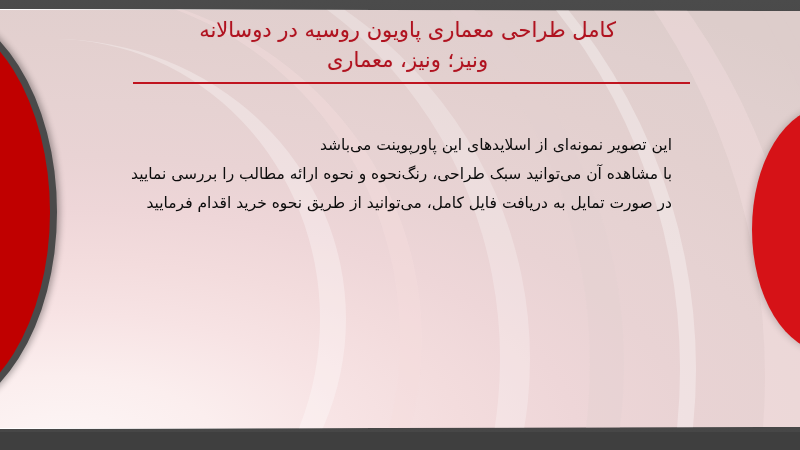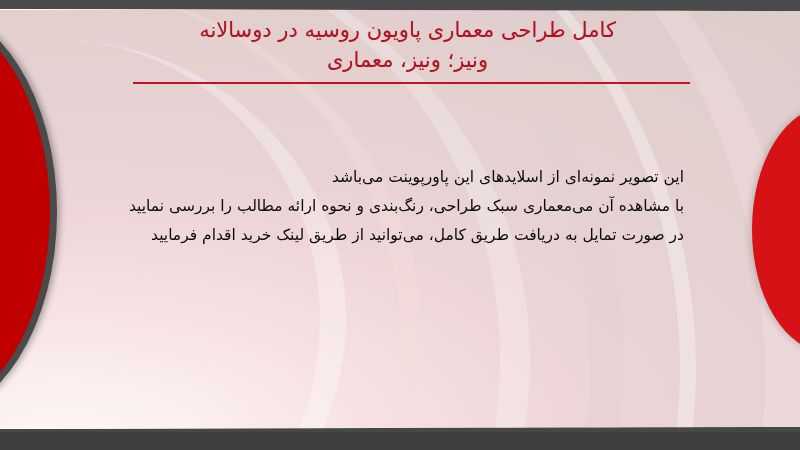--- a/index.html
+++ b/index.html
@@ -109,30 +109,29 @@
     left: 133px;
     top: 73px;
     width: 557px;
     height: 0;
     border-top: 2px solid #c0141f;
   }
 
   
   .body-block {
     position: absolute;
-    right: 116px;
+    right: 128px;
     top: 122px;
     width: 600px;
     direction: rtl;
     text-align: right;
     color: #0b0b0b;
     font-size: 15.5px;
     line-height: 29px;
     font-weight: 400;
-    margin-top: 32px;
   }
   .body-line { display: block; white-space: nowrap; }
 </style>
 </head>
 <body>
 
 <div id="slide">
 
   <div class="frame"></div>
 
@@ -153,21 +152,21 @@
 
     <div class="title-block">
       <span class="title-line">کامل طراحی معماری پاویون روسیه در دوسالانه</span>
       <span class="title-line">ونیز؛ ونیز، معماری</span>
     </div>
 
     <div class="title-rule"></div>
 
     <div class="body-block">
       <span class="body-line">این تصویر نمونه‌ای از اسلایدهای این پاورپوینت می‌باشد</span>
-      <span class="body-line">با مشاهده آن می‌معماری سبک طراحی، رنگ‌بندی و نحوه ارائه مطالب را بررسی نمایید</span>
-      <span class="body-line">در صورت تمایل به دریافت طریق کامل، می‌توانید از طریق لینک خرید اقدام فرمایید</span>
+      <span class="body-line">با مشاهده آن می‌توانید سبک طراحی، رنگ‌نحوه و نحوه ارائه مطالب را بررسی نمایید</span>
+      <span class="body-line">در صورت تمایل به دریافت فایل کامل، می‌توانید از طریق نحوه خرید اقدام فرمایید</span>
     </div>
 
   </div>
 
   <div class="oval-left"></div>
 
 </div>
 
 </body></html>

